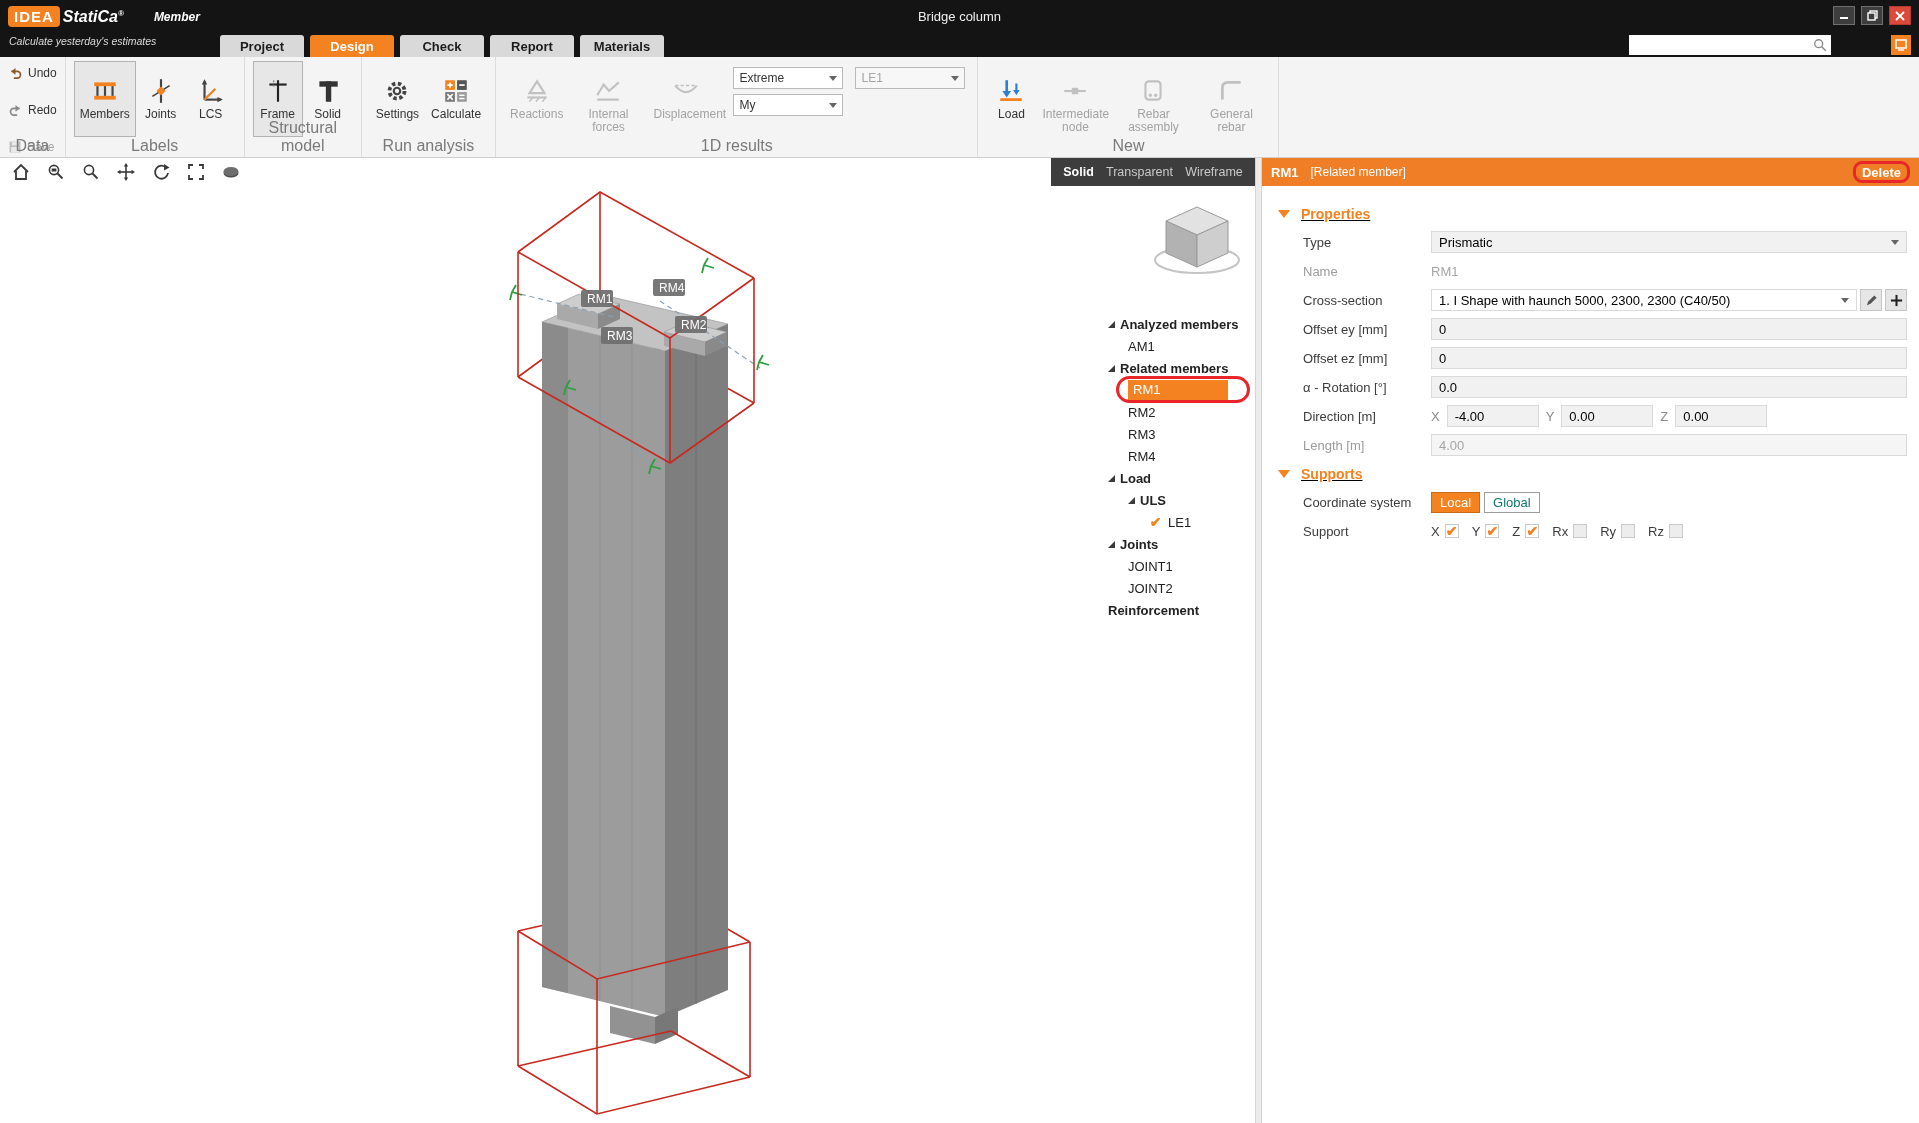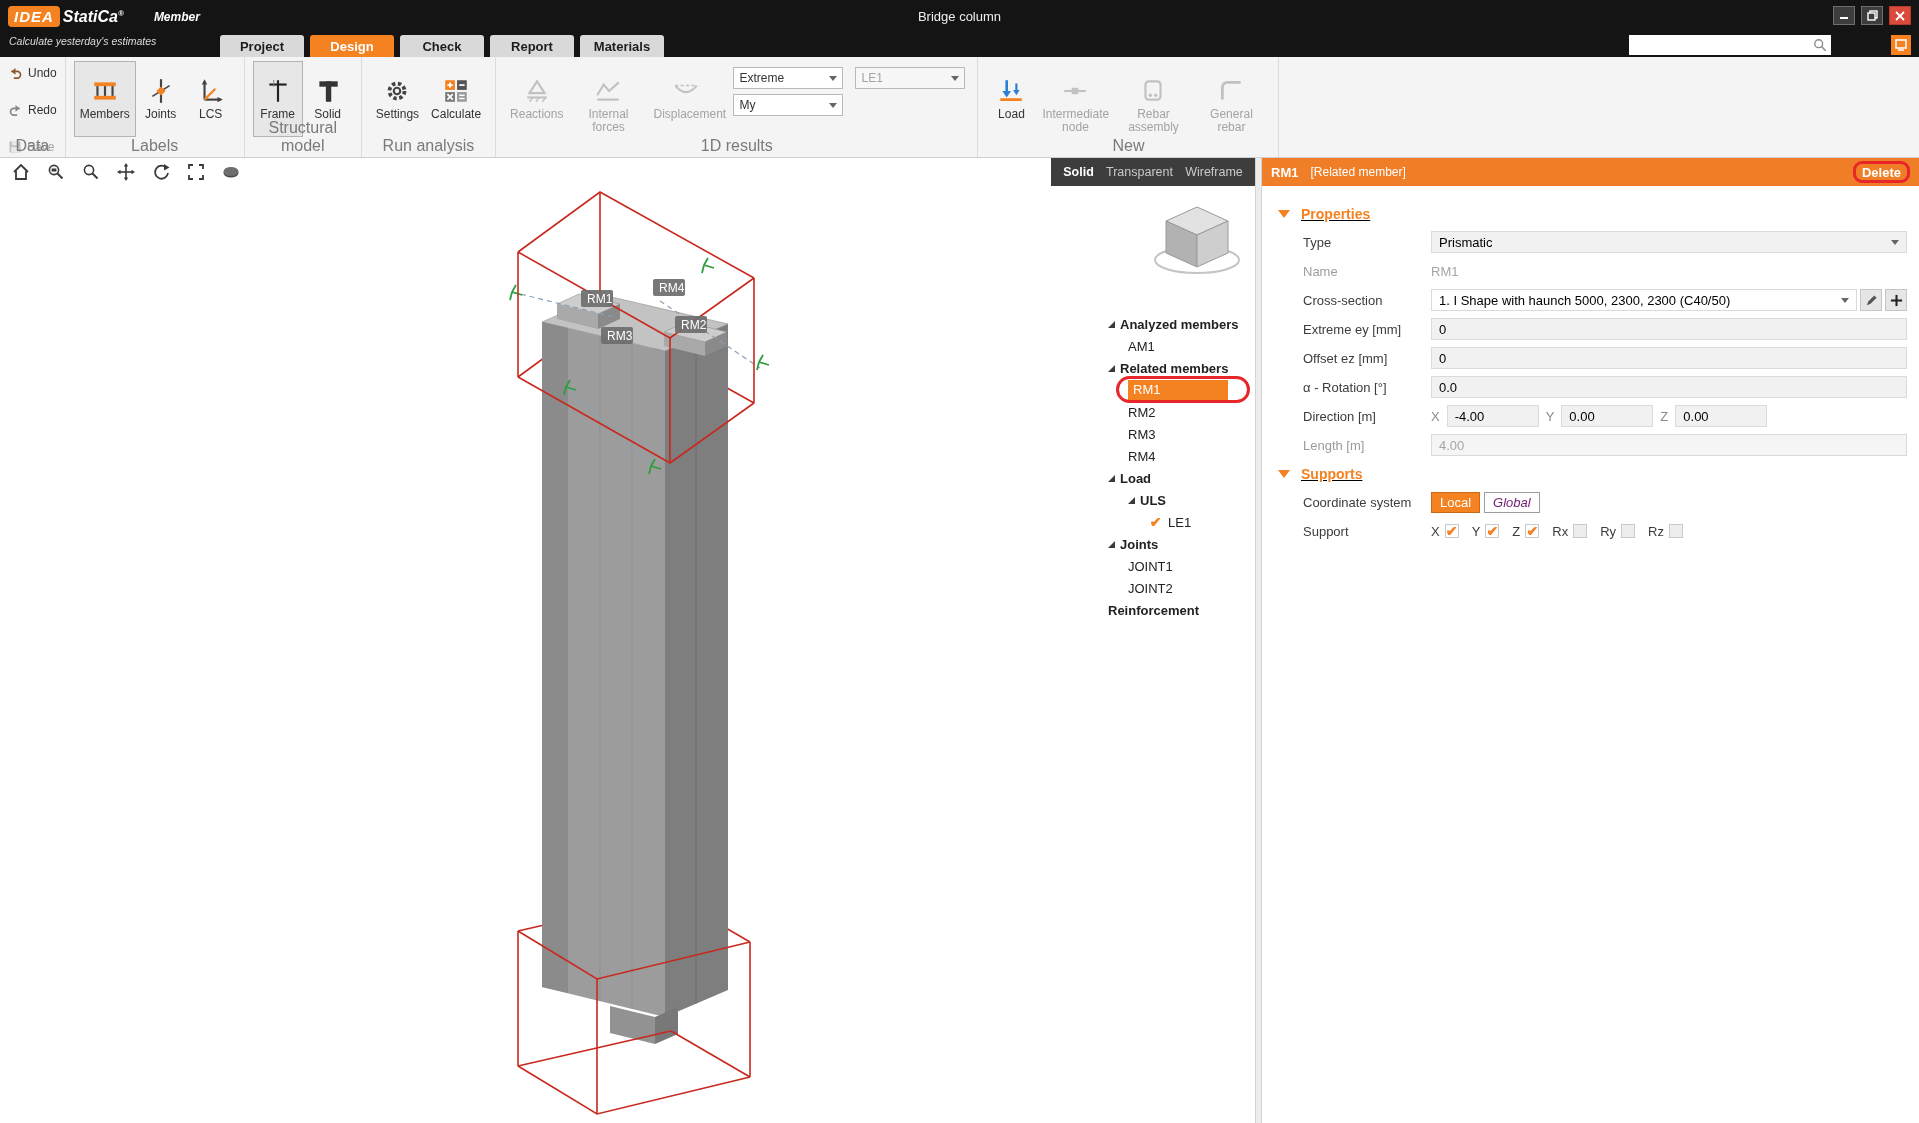--- a/index.html
+++ b/index.html
@@ -2,21 +2,21 @@
 <html><head>
 <meta charset="utf-8">
 <style>
   * { box-sizing: border-box; margin: 0; padding: 0; }
   html,body { width:1919px; height:1123px; overflow:hidden; background:#fff;
               font-family:"Liberation Sans", sans-serif; }
 
   
   .titlebar { height:33px; background:#141414; position:relative; display:flex; align-items:center; }
   .logo-area { display:flex; align-items:center; margin-left:8px; }
-  .logo-box { background:#F58220; color:#fff; font-style:italic; font-weight:bold; font-size:15px;
+  .logo-box { background:#F58220; color:#fff; font-weight:bold; font-size:15px;
               padding:2px 6px; border-radius:4px; letter-spacing:1px; }
   .logo-statica { color:#fff; font-style:italic; font-weight:bold; font-size:16px; margin-left:3px; }
   .logo-reg { color:#fff; font-size:8px; vertical-align:super; }
   .app-name { color:#fff; font-style:italic; font-weight:bold; font-size:12px; margin-left:30px; }
   .window-title { position:absolute; left:0; right:0; text-align:center; color:#eee; font-size:13px; pointer-events:none; }
   .win-controls { position:absolute; right:8px; top:6px; display:flex; gap:6px; }
   .win-btn { width:22px; height:19px; background:#3d3d3d; border:1px solid #6e6e6e; display:flex;
              align-items:center; justify-content:center; }
   .win-btn.close { background:#D94A3A; border-color:#b53b2d; }
 
@@ -105,21 +105,21 @@
   .full { width:476px; }
   .dropdown { justify-content:space-between; }
   .dim-text { color:#a6a6a6; }
   .icon-btn { width:22px; height:22px; background:#e6e6e6; border:1px solid #c6c6c6; margin-left:3px;
               display:flex; align-items:center; justify-content:center; font-size:14px; color:#222; flex-shrink:0; }
   .dir-axis { font-size:13px; color:#8a8a8a; margin:0 7px; }
   .dir-axis:first-child { margin-left:0; }
   .dir-input { width:92px; }
   .seg-btn { height:21px; padding:0 8px; font-size:13px; display:flex; align-items:center; cursor:default; }
   .seg-btn.on { background:#F58220; color:#fff; border:1px solid #c96a1a; }
-  .seg-btn.off { background:#fff; color:#701a75; border:1px solid #9c9c9c; margin-left:4px;font-style:italic; }
+  .seg-btn.off { background:#fff; color:#0f766e; border:1px solid #9c9c9c; margin-left:4px; }
   .sup-check { display:inline-flex; align-items:center; margin-right:13px; font-size:13px; color:#3c3c3c; }
   .cb { width:14px; height:14px; background:#ededed; border:1px solid #c9c9c9; margin-left:5px;
         display:flex; align-items:center; justify-content:center; color:#F58220; font-size:14px;
         font-weight:bold; line-height:10px; }
   .cb.on { background:#fff; }
   svg { display:block; }
 </style>
 </head>
 <body>
 
@@ -617,21 +617,21 @@
           <div class="icon-btn">
             <svg width="13" height="13" viewBox="0 0 14 14">
                 <line x1="7" y1="1" x2="7" y2="13" stroke="#222" stroke-width="2.2"></line>
                 <line x1="1" y1="7" x2="13" y2="7" stroke="#222" stroke-width="2.2"></line>
               </svg>
           </div>
         </div>
       </div>
 
       <div class="prop-row">
-        <div class="prop-label">Extreme ey [mm]</div>
+        <div class="prop-label">Offset ey [mm]</div>
         <div class="prop-control">
           <div class="input full">
               <span>0</span>
             </div>
         </div>
       </div>
 
       <div class="prop-row">
         <div class="prop-label">Offset ez [mm]</div>
         <div class="prop-control">

